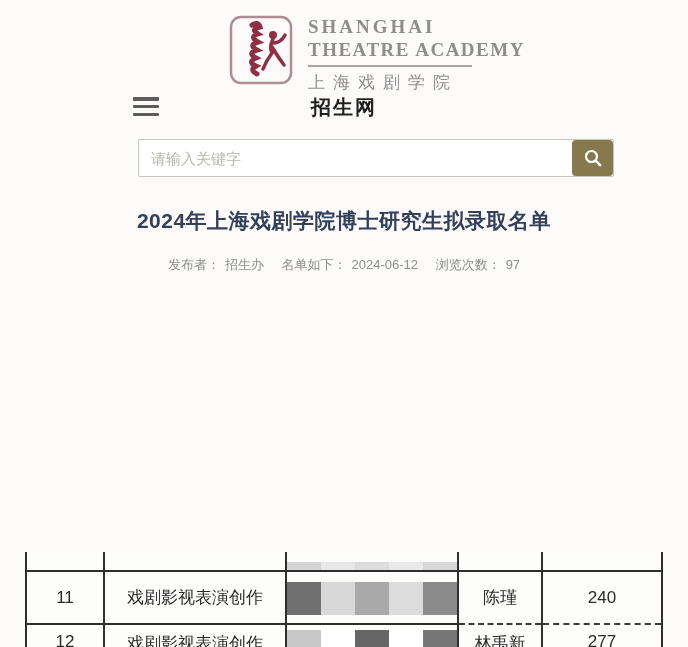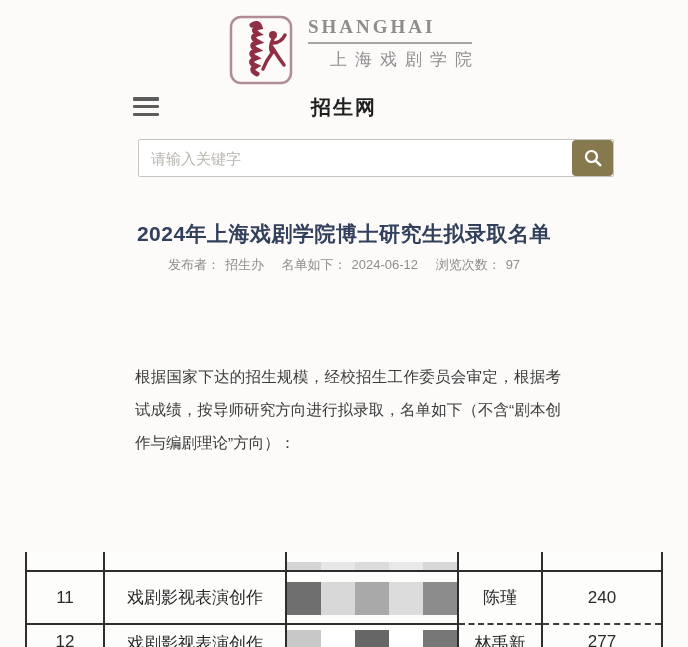--- a/index.html
+++ b/index.html
@@ -24,21 +24,21 @@
     font-size: 19px; letter-spacing: 3px; color: #8d8d8b; font-weight: 600;
   }
   .logo-en2 {
     font-family: "Liberation Serif", serif;
     font-size: 19px; letter-spacing: 1.5px; color: #8d8d8b; font-weight: 600;
     margin-top: 1px;
   }
   .logo-rule { width: 164px; height: 2px; background: #a5a5a2; margin: 4px 0 4px 0; }
   .logo-cn {
     font-family: Liberation Sans, sans-serif;
-    font-size: 17px; letter-spacing: 8px; color: #938e90; white-space: nowrap; margin-left: 22px;
+    font-size: 17px; letter-spacing: 8px; color: #938e90; white-space: nowrap;
   }
 
   
   .nav-row { position: absolute; top: 94px; left: 0; width: 100%; height: 28px; }
   .hamburger {
     position: absolute; left: 133px; top: 3px; width: 26px; height: 19px;
     display: flex; flex-direction: column; justify-content: space-between; cursor: pointer;
   }
   .hamburger span { display: block; width: 100%; height: 3.5px; background: #5c5c5c; border-radius: 1px; }
   .nav-title {
@@ -62,21 +62,20 @@
     width: 41px; border: none; cursor: pointer;
     background: #87794e; border-radius: 4px;
     display: flex; align-items: center; justify-content: center;
   }
 
   
   .article-title {
     position: absolute; top: 207px; left: 0; width: 100%;
     text-align: center; font-size: 21px; font-weight: bold; color: #32405c;
     letter-spacing: 0.5px;
-    margin-top: 13px;
   }
   .article-meta {
     position: absolute; top: 256px; left: 0; width: 100%;
     text-align: center; font-size: 13px; color: #8f8e8c;
   }
   .article-meta .meta-group { margin: 0 7px; }
   .article-meta .meta-val { margin-left: 5px; }
 
   
   .body-text {
@@ -129,20 +128,21 @@
     <svg class="seal" viewBox="0 0 66 74">
       <rect x="3" y="4" width="60" height="66" rx="10" ry="10" fill="none" stroke="#b08c94" stroke-width="2.5"></rect>
 
       <path d="M24,12 q6,-4 8,2 q-10,2 -2,7 q-9,3 0,8 q-10,3 -1,8 q-10,3 -1,8 q-9,4 0,8 q-7,4 1,8" fill="none" stroke="#8e2f44" stroke-width="5" stroke-linecap="round"></path>
 
       <circle cx="45" cy="22" r="4" fill="#8e2f44"></circle>
       <path d="M45,26 q-4,8 -1,14 q-6,8 -9,16 M45,30 q8,0 12,-8 M44,34 q6,10 12,18" fill="none" stroke="#8e2f44" stroke-width="3.5" stroke-linecap="round"></path>
     </svg>
     <div class="logo-text">
       <div class="logo-en1">SHANGHAI</div>
+      <div class="logo-en2">THEATRE ACADEMY</div>
       <div class="logo-rule"></div>
       <div class="logo-cn">上海戏剧学院</div>
     </div>
   </div>
 
   <div class="nav-row">
     <div class="hamburger">
       <span></span>
         <span></span>
         <span></span>
@@ -161,21 +161,20 @@
   </div>
 
   <h1 class="article-title">2024年上海戏剧学院博士研究生拟录取名单</h1>
 
   <div class="article-meta">
     <span class="meta-group"><span>发布者：</span><span class="meta-val">招生办</span></span>
     <span class="meta-group"><span>名单如下：</span><span class="meta-val">2024-06-12</span></span>
     <span class="meta-group"><span>浏览次数：</span><span class="meta-val">97</span></span>
   </div>
 
-  <p class="body-text">根据国家下达的招生规模，经校招生工作委员会审定，根据考试成绩，按导师研究方向进行拟录取，名单如下（不含“剧本创作与编剧理论”方向）：</p>
 
   <div class="table-wrap">
     <table class="list">
       <colgroup>
         <col class="c-no">
           <col class="c-major">
           <col class="c-cens">
           <col class="c-name">
           <col class="c-score">
       </colgroup>

